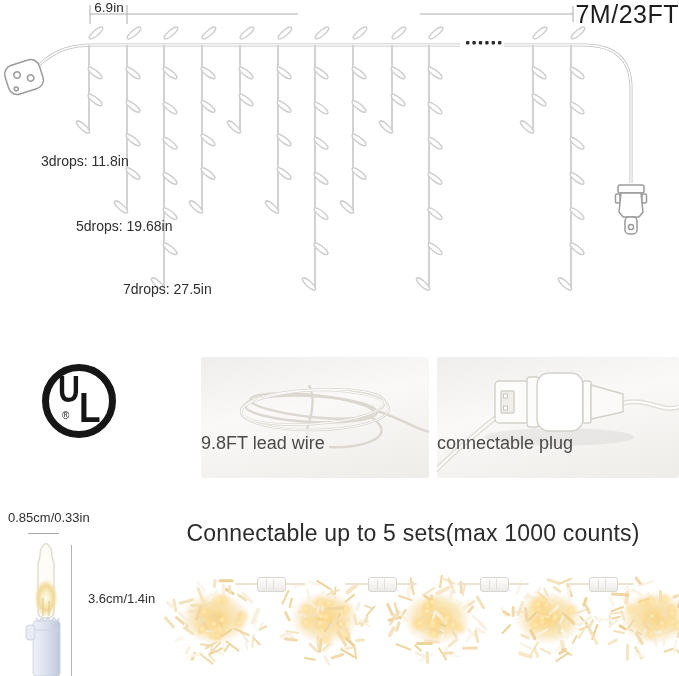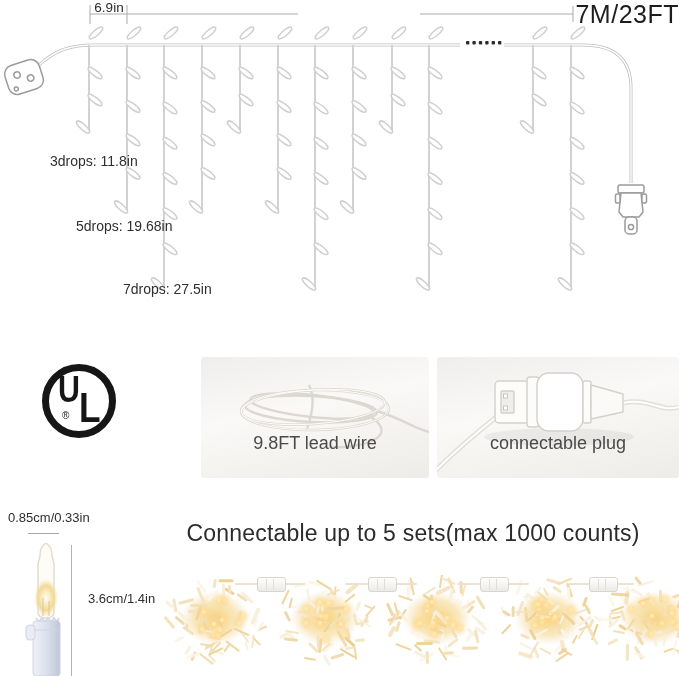--- a/index.html
+++ b/index.html
@@ -20,21 +20,21 @@
   .spacing-lbl{position:absolute;left:90px;top:0;width:38px;text-align:center;font-size:13.5px;color:#2b2b2b;}
   .total-lbl{position:absolute;left:452px;top:298px;font-size:16px;font-weight:bold;color:#191919;letter-spacing:.2px;}
   
   .ul-circle{position:absolute;left:42px;top:364px;width:60px;height:60px;border:7.5px solid #161616;border-radius:50%;}
   .ul-u{position:absolute;left:58px;top:371px;font-size:37px;font-weight:bold;color:#161616;line-height:1;transform:scaleX(.82);transform-origin:left top;}
   .ul-l{position:absolute;left:79px;top:386px;font-size:43px;font-weight:bold;color:#161616;line-height:1;transform:scaleX(.82);transform-origin:left top;}
   .ul-r{position:absolute;left:62px;top:410px;font-size:10px;color:#161616;}
   .ul-approved{position:absolute;left:16px;top:446px;font-size:19px;font-weight:bold;color:#1f1f1f;letter-spacing:1px;}
   .panel{position:absolute;top:357px;height:121px;border-radius:3px;
          background:linear-gradient(168deg,#efeeec 0%,#faf9f7 42%,#eeece9 100%);}
-  .panel-label{position:absolute;left:0;right:0;top:76px;text-align:center;font-size:18px;color:#4a4a4a;}
+  .panel-label{position:absolute;left:0;right:0;top:76px;font-size:18px;color:#4a4a4a;}
   
   .dim-top{position:absolute;left:8px;top:510px;font-size:13px;color:#2f2f2f;}
   .dim-right{position:absolute;left:88px;top:591px;font-size:13px;color:#2f2f2f;}
   .hline{position:absolute;left:28px;top:533px;width:31px;height:1px;background:#a8a8a8;}
   .vline{position:absolute;left:71px;top:545px;width:1px;height:131px;background:#b3b3b3;}
   .connect-heading{position:absolute;left:153px;top:520px;width:520px;text-align:center;
        font-size:23px;color:#2c2c2c;letter-spacing:.2px;}
   .cluster-row{position:absolute;left:0;top:575px;width:679px;height:101px;overflow:hidden;}
   .cluster{position:absolute;top:4px;width:114px;height:92px;}
   .cluster-glow{position:absolute;left:12px;top:4px;width:90px;height:70px;border-radius:50%;
@@ -204,21 +204,21 @@
           <ellipse cx="577" cy="178.5" rx="8.5" ry="2.7" transform="rotate(38 577 178.5)" class="grain"></ellipse>
           <ellipse cx="577" cy="213.66666666666666" rx="8.5" ry="2.7" transform="rotate(38 577 213.66666666666666)" class="grain"></ellipse>
           <ellipse cx="577" cy="248.83333333333331" rx="8.5" ry="2.7" transform="rotate(38 577 248.83333333333331)" class="grain"></ellipse>
           <ellipse cx="565" cy="284" rx="8.5" ry="2.7" transform="rotate(42 565 284)" class="grain"></ellipse>
         </g>
       </g>
   </svg>
 
   <div class="spacing-lbl">6.9in</div>
   <div class="title">7M/23FT</div>
-  <div class="lbl" style="left:50px;top:153px;">3drops: 11.8in</div>
+  <div class="lbl" style="left:41px;top:153px;">3drops: 11.8in</div>
   <div class="lbl" style="left:76px;top:218px;">5drops: 19.68in</div>
   <div class="lbl" style="left:123px;top:281px;">7drops: 27.5in</div>
 
   <div>
     <div class="ul-circle"></div>
     <div class="ul-u">U</div>
     <div class="ul-l">L</div>
     <div class="ul-r">®</div>
   </div>
 

